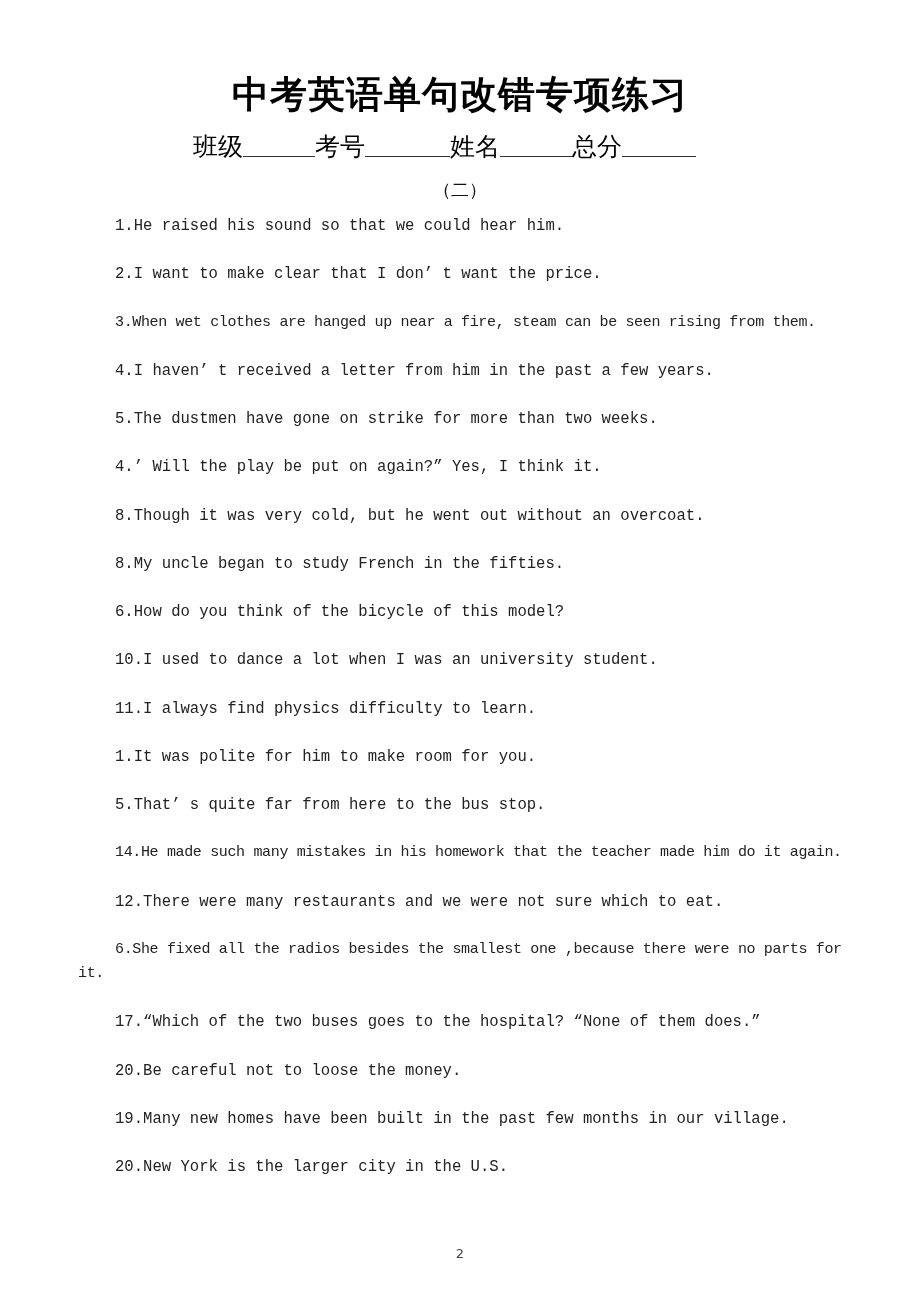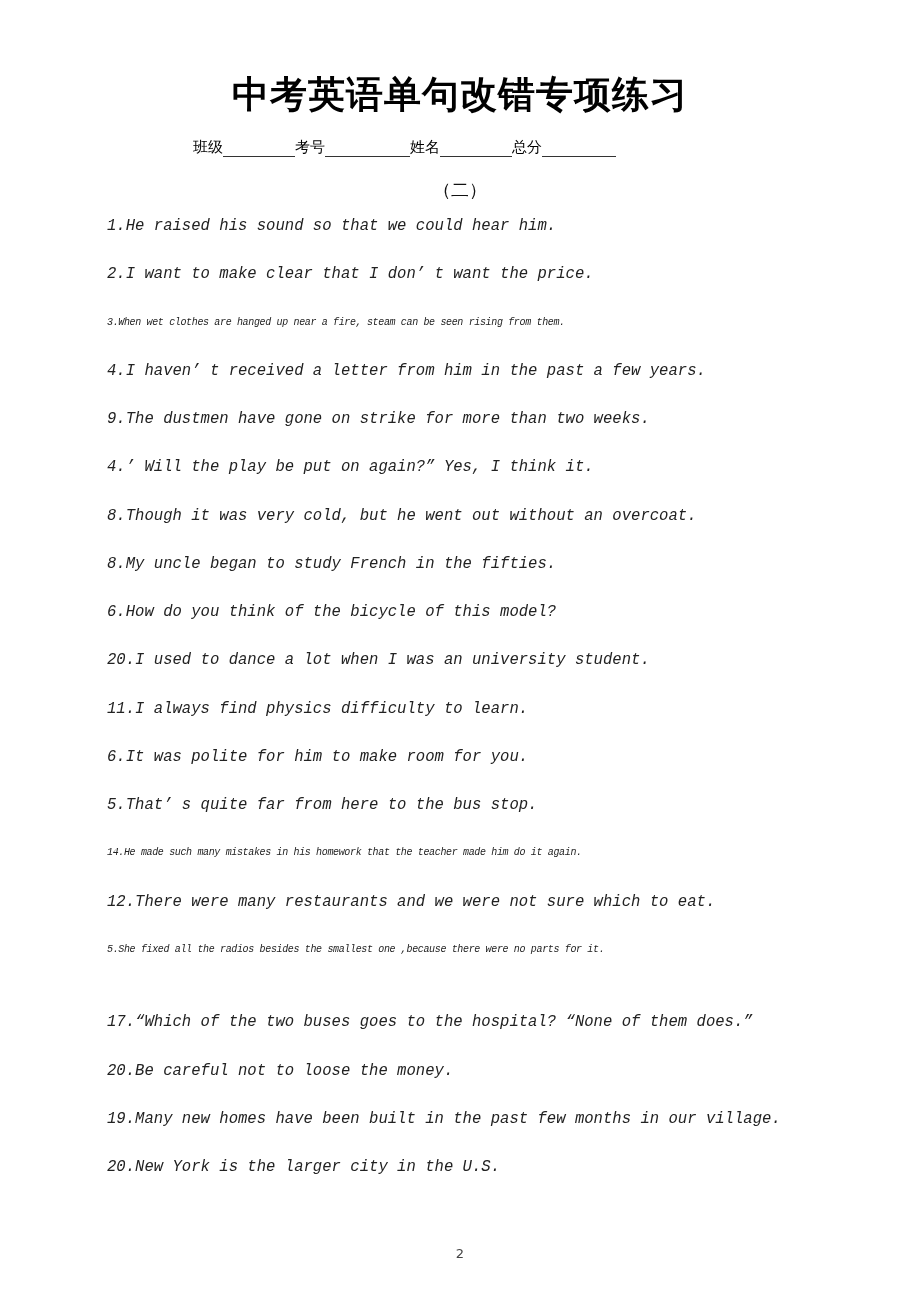--- a/index.html
+++ b/index.html
@@ -35,21 +35,21 @@
       color: #000;
     }
     .fields {
       position: absolute;
       left: 193px;
       top: 127px;
       height: 34px;
       display: flex;
       align-items: flex-end;
       font-family: "DejaVu Sans", sans-serif;
-      font-size: 15px;
+      font-size: 25px;
       color: #000;
       white-space: nowrap;
     }
     .field { display: flex; align-items: flex-end; }
     .field-label { line-height: 28px; }
     .field-blank {
       display: inline-block;
       border-bottom: 1.5px solid #333;
       height: 22px;
       margin-bottom: 4px;
@@ -69,28 +69,27 @@
       position: absolute;
       left: 70px;
       top: 214px;
       width: 790px;
       font-family: "Liberation Mono", "DejaVu Sans Mono", monospace;
       font-size: 15.6px;
       color: #222;
     }
     .item {
       position: absolute;
-      left: 0;
+      left: 8px;
       width: 790px;
       line-height: 24px;
       text-indent: 37px;
       white-space: normal;
-      font-style: italic;
     }
-    .item.narrow { font-size: 10px; letter-spacing: -0.35px; }
+    .item.narrow { font-size: 15px; letter-spacing: -0.35px; }
     .page-number {
       position: absolute;
       left: 0;
       width: 920px;
       top: 1246px;
       text-align: center;
       font-family: "DejaVu Sans", sans-serif;
       font-size: 13px;
       color: #444;
     }
@@ -121,32 +120,32 @@
     </div>
   </div>
 
   <div class="subtitle">（二）</div>
 
   <div class="items">
     <div class="item" style="top:0px">1.He raised his sound so that we could hear him.</div>
     <div class="item" style="top:48px">2.I want to make clear that I don’ t want the price.</div>
     <div class="item narrow" style="top:97px">3.When wet clothes are hanged up near a fire, steam can be seen rising from them.</div>
     <div class="item" style="top:145px">4.I haven’ t received a letter from him in the past a few years.</div>
-    <div class="item" style="top:193px">9.The dustmen have gone on strike for more than two weeks.</div>
+    <div class="item" style="top:193px">5.The dustmen have gone on strike for more than two weeks.</div>
     <div class="item" style="top:241px">4.’ Will the play be put on again?” Yes, I think it.</div>
     <div class="item" style="top:290px">8.Though it was very cold, but he went out without an overcoat.</div>
     <div class="item" style="top:338px">8.My uncle began to study French in the fifties.</div>
     <div class="item" style="top:386px">6.How do you think of the bicycle of this model?</div>
-    <div class="item" style="top:434px">20.I used to dance a lot when I was an university student.</div>
+    <div class="item" style="top:434px">10.I used to dance a lot when I was an university student.</div>
     <div class="item" style="top:483px">11.I always find physics difficulty to learn.</div>
-    <div class="item" style="top:531px">6.It was polite for him to make room for you.</div>
+    <div class="item" style="top:531px">1.It was polite for him to make room for you.</div>
     <div class="item" style="top:579px">5.That’ s quite far from here to the bus stop.</div>
     <div class="item narrow" style="top:627px">14.He made such many mistakes in his homework that the teacher made him do it again.</div>
     <div class="item" style="top:676px">12.There were many restaurants and we were not sure which to eat.</div>
-    <div class="item narrow" style="top:724px">5.She fixed all the radios besides the smallest one ,because there were no parts for it.</div>
+    <div class="item narrow" style="top:724px">6.She fixed all the radios besides the smallest one ,because there were no parts for it.</div>
     <div class="item" style="top:796px">17.“Which of the two buses goes to the hospital? “None of them does.”</div>
     <div class="item" style="top:845px">20.Be careful not to loose the money.</div>
     <div class="item" style="top:893px">19.Many new homes have been built in the past few months in our village.</div>
     <div class="item" style="top:941px">20.New York is the larger city in the U.S.</div>
   </div>
 
   <div class="page-number">2</div>
 </div>
 
 </body></html>

